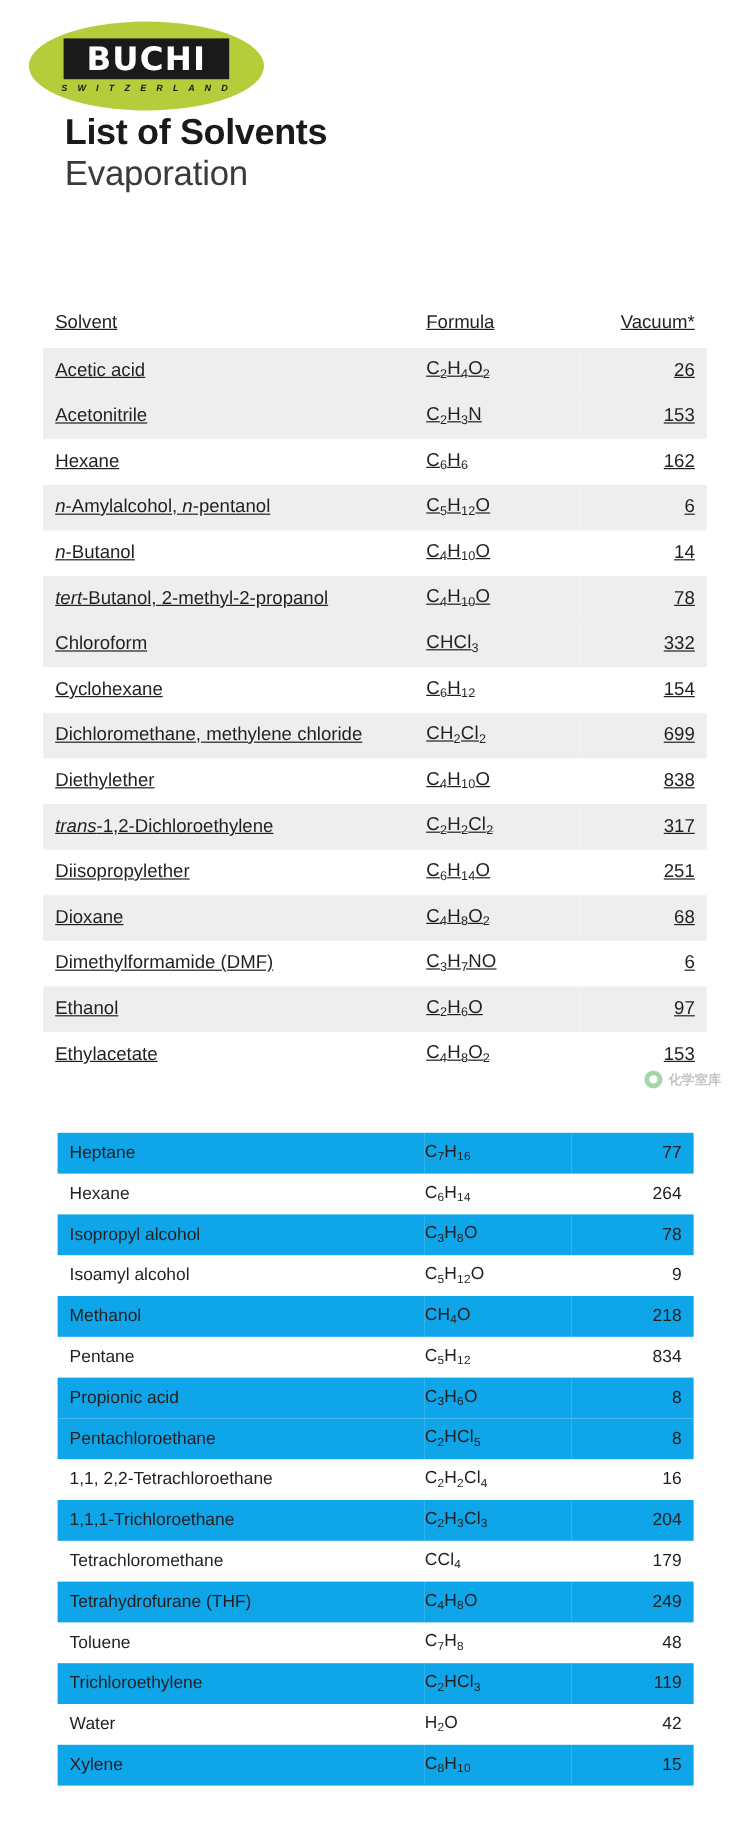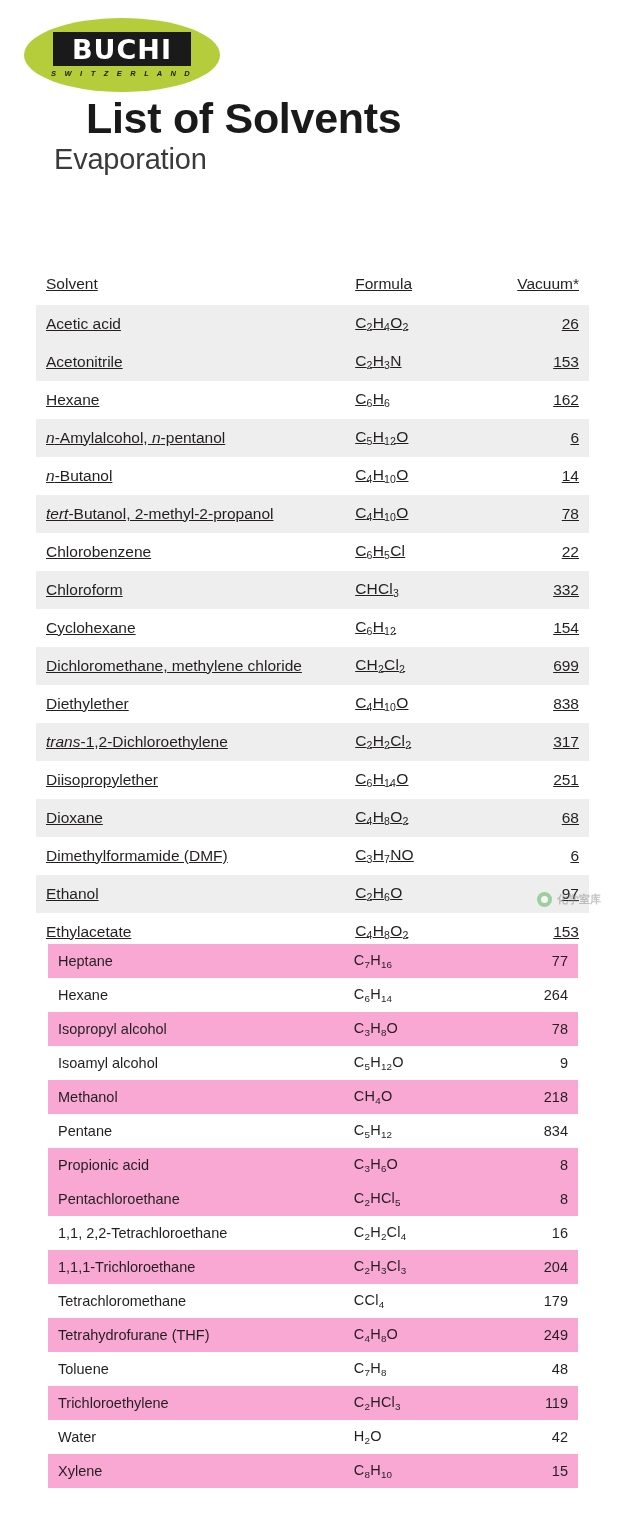--- a/index.html
+++ b/index.html
@@ -59,26 +59,25 @@
     letter-spacing: 3.2px;
     font-weight: bold;
     color: #1a1a1a;
     font-style: italic;
   }
   .title-block {
     margin-left: 30px;
     margin-top: 2px;
   }
   .title-main {
-    font-size: 43px;
+    font-size: 30px;
     font-weight: bold;
     line-height: 1.12;
     color: #1a1a1a;
     letter-spacing: -0.3px;
-    margin-left: 32px;
   }
   .title-sub {
     font-size: 29px;
     font-weight: normal;
     color: #3a3a3a;
     line-height: 1.15;
     margin-top: 1px;
     letter-spacing: -0.2px;
   }
 
@@ -120,21 +119,21 @@
   
   .table2-wrap {
     position: absolute;
     left: 48px;
     top: 944px;
     width: 530px;
   }
   .table2-wrap table td { height: 34px; font-size: 14.5px; }
   .table2-wrap .col-solvent { padding-left: 10px; }
   .table2-wrap .col-vac { padding-right: 10px; }
-  .table2-wrap tbody tr.alt { background: #f9a8d4; }
+  .table2-wrap tbody tr.alt { background: #0ea5e9; }
 
   
   .watermark {
     position: absolute;
     right: 24px;
     top: 892px;
     display: flex;
     align-items: center;
     gap: 5px;
     opacity: 0.5;
@@ -209,25 +208,20 @@
           <tr>
             <td class="col-solvent"><span class="it">n</span>-Butanol</td>
             <td class="col-formula formula">C<sub>4</sub>H<sub>10</sub>O</td>
             <td class="col-vac">14</td>
           </tr>
           <tr class="alt">
             <td class="col-solvent"><span class="it">tert</span>-Butanol, 2-methyl-2-propanol</td>
             <td class="col-formula formula">C<sub>4</sub>H<sub>10</sub>O</td>
             <td class="col-vac">78</td>
           </tr>
-          <tr>
-            <td class="col-solvent">Chlorobenzene</td>
-            <td class="col-formula formula">C<sub>6</sub>H<sub>5</sub>Cl</td>
-            <td class="col-vac">22</td>
-          </tr>
           <tr class="alt">
             <td class="col-solvent">Chloroform</td>
             <td class="col-formula formula">CHCl<sub>3</sub></td>
             <td class="col-vac">332</td>
           </tr>
           <tr>
             <td class="col-solvent">Cyclohexane</td>
             <td class="col-formula formula">C<sub>6</sub>H<sub>12</sub></td>
             <td class="col-vac">154</td>
           </tr>

